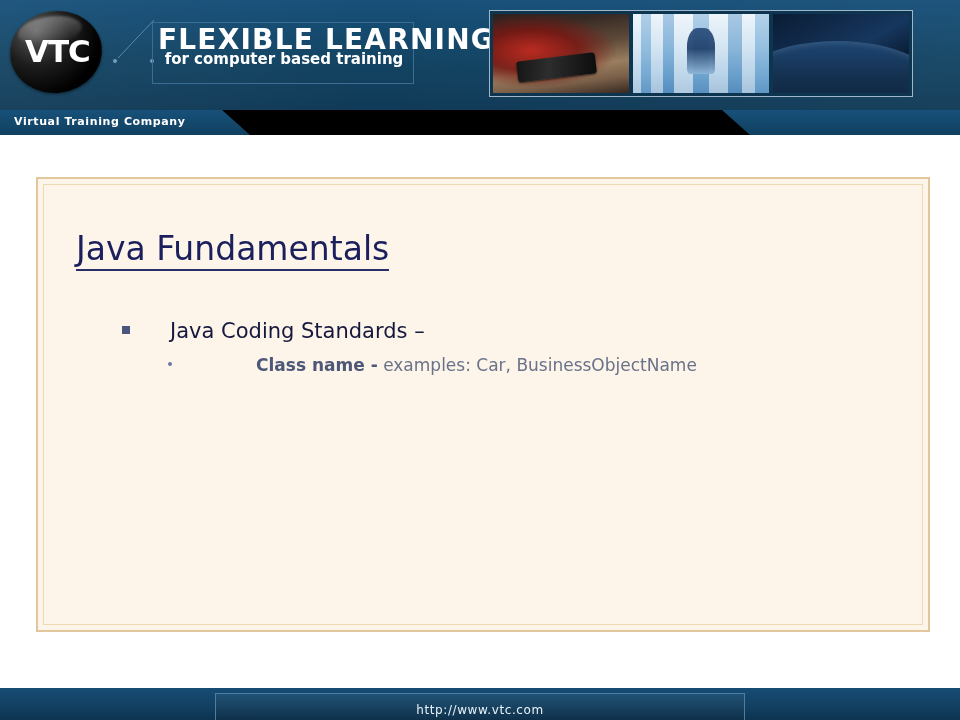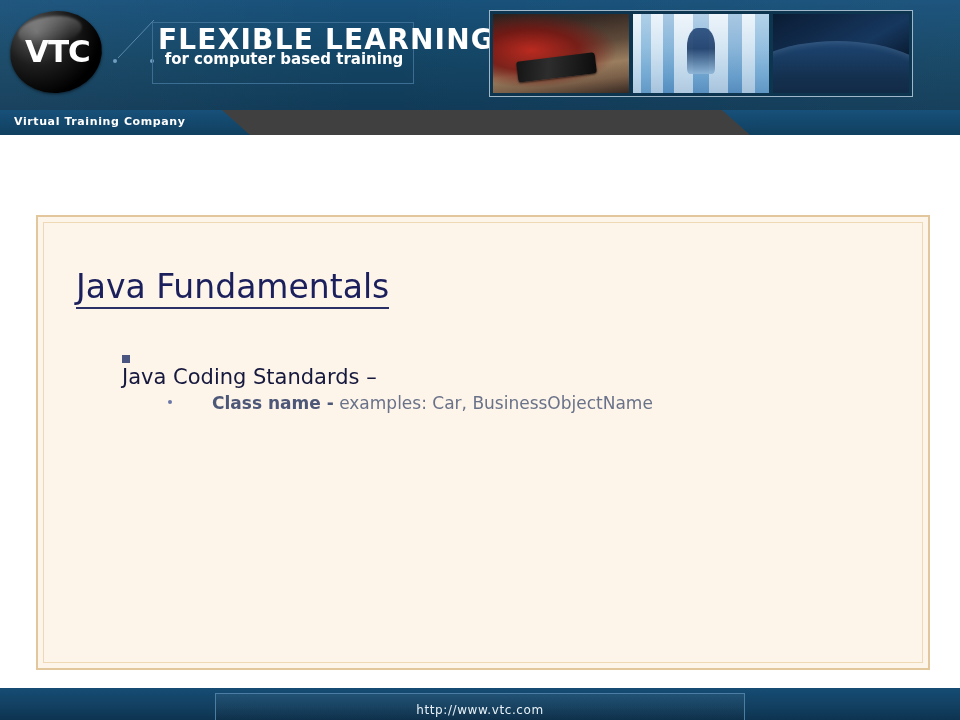--- a/index.html
+++ b/index.html
@@ -171,21 +171,21 @@
     border-radius: 50% 50% 0 0;
     background: linear-gradient(180deg, #1d4673 0%, #14304f 38%, #0a1a2d 100%);
     box-shadow: inset 0 2px 6px rgba(255,255,255,0.12);
   }
 
   
   .tabrow {
     position: absolute;
     left: 0; top: 110px;
     width: 960px; height: 25px;
-    background: #404040;
+    background: #000000;
   }
   .tab-left {
     position: absolute;
     left: 0; top: 0;
     width: 250px; height: 25px;
     background: #13466a;
     background: linear-gradient(180deg,#17507a 0%, #10405f 100%);
     clip-path: polygon(0 0, 222px 0, 250px 25px, 0 25px);
   }
   .tab-left-label {
@@ -215,21 +215,20 @@
     background: #ffffff;
   }
   .panel {
     position: absolute;
     left: 36px; top: 42px;
     width: 894px; height: 455px;
     box-sizing: border-box;
     background: #fdf4ea;
     border: 2px solid #e3c79c;
     padding: 3px;
-    margin-top: 38px;
   }
   .panel-inner {
     position: absolute;
     left: 5px; top: 5px; right: 5px; bottom: 5px;
     border: 1px solid #eed9b4;
     background: #fdf4ea;
   }
 
   .slide-title {
     position: absolute;
@@ -245,21 +244,20 @@
     display: inline-block;
     white-space: nowrap;
   }
 
   .bullet-l1 {
     position: absolute;
     left: 84px; top: 142px;
     display: flex;
     align-items: baseline;
     white-space: nowrap;
-    flex-direction: column;
   }
   .sq-bullet {
     width: 8px; height: 8px;
     background: #4a5580;
     display: inline-block;
     margin-right: 40px;
     position: relative;
     top: -4px;
     flex: 0 0 auto;
   }
@@ -269,20 +267,21 @@
     font-size: 21px;
     line-height: 1;
   }
 
   .bullet-l2 {
     position: absolute;
     left: 130px; top: 178px;
     display: flex;
     align-items: baseline;
     white-space: nowrap;
+    gap: 44px;
   }
   .dot-bullet {
     width: 4px; height: 4px;
     background: #6b76a6;
     border-radius: 50%;
     display: inline-block;
     margin-right: 40px;
     position: relative;
     top: -5px;
     flex: 0 0 auto;

